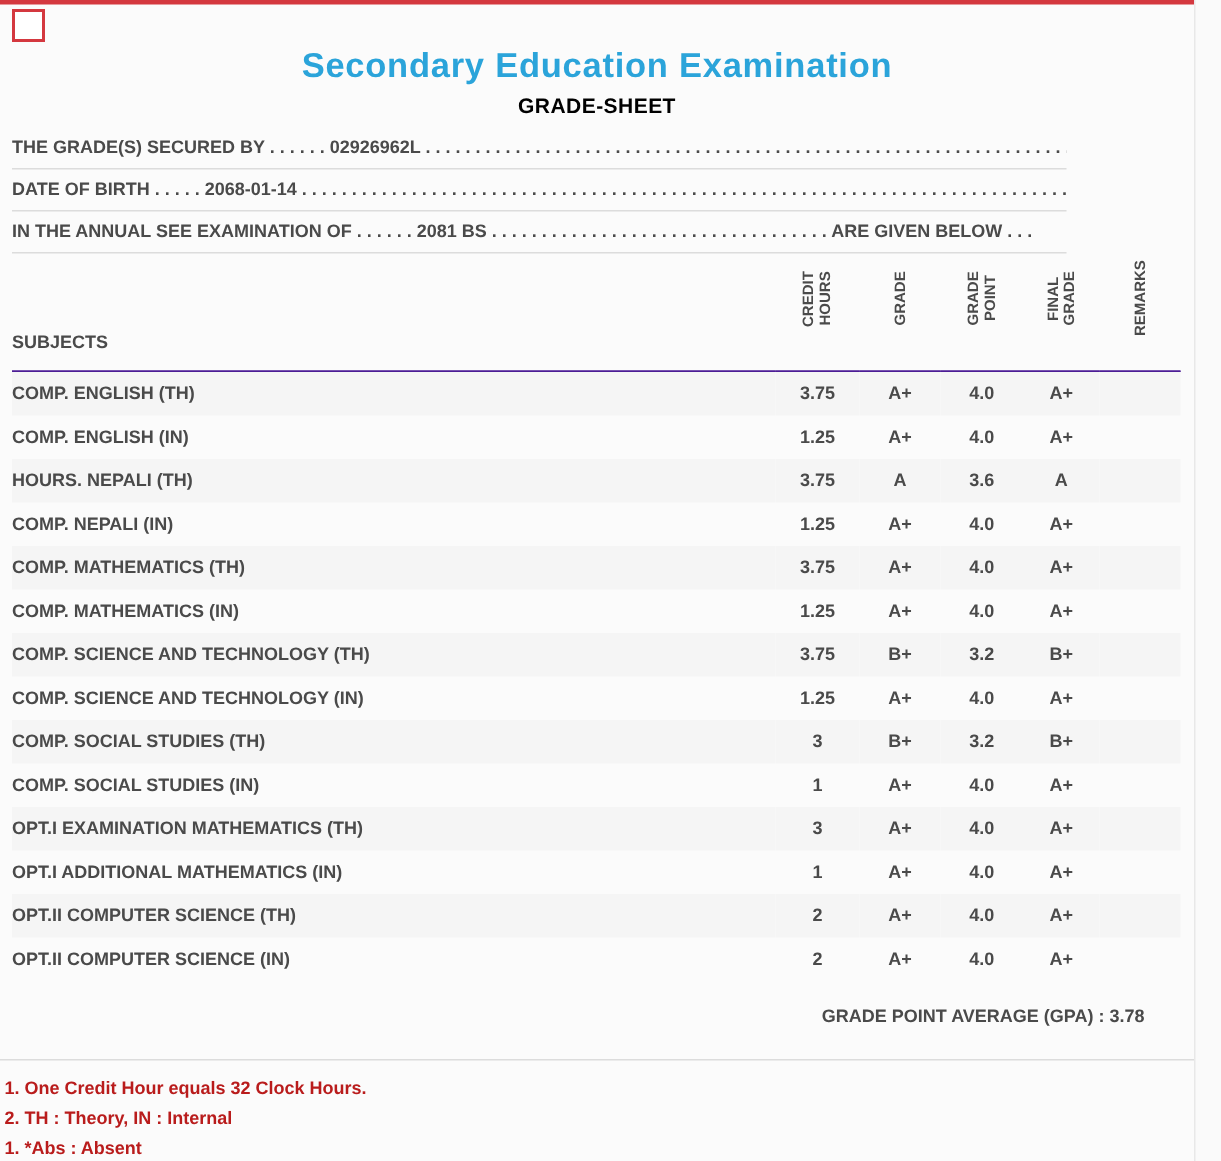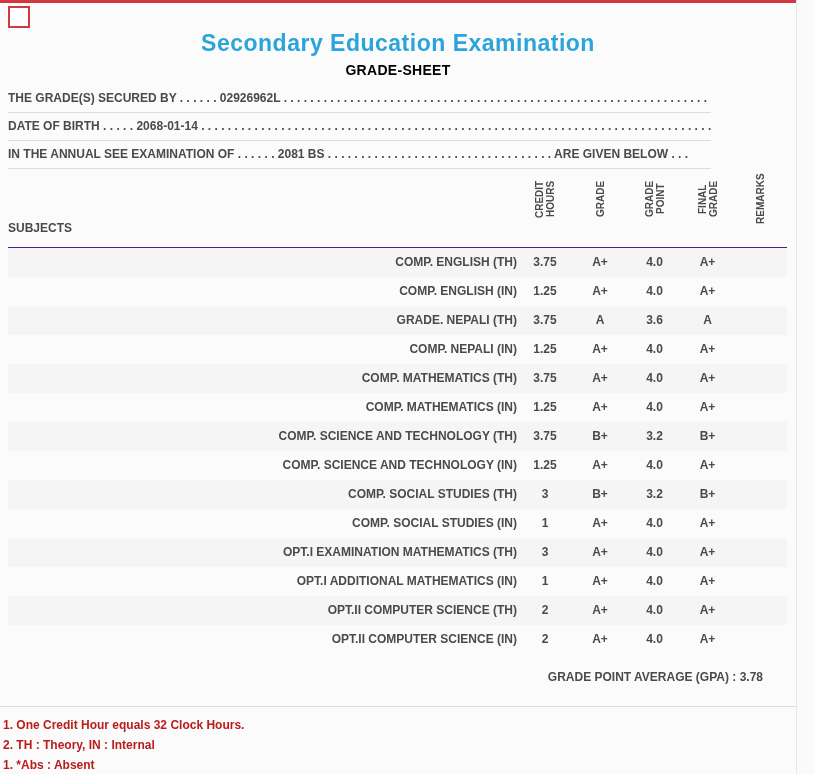--- a/index.html
+++ b/index.html
@@ -26,21 +26,21 @@
   col.c-sub{width:509px;} col.c-ch{width:56px;} col.c-g{width:54px;} col.c-gp{width:55px;} col.c-fg{width:51px;} col.c-r{width:54px;}
   thead th { height:60px; vertical-align:bottom; text-align:center; padding:0 0 20px 0; border-bottom:1px solid #4c1d95; font-weight:700; color:#4a4a4a; }
   th.subjects { text-align:left; font-size:12px; padding-bottom:12px; }
   .vert {
     display:inline-block; vertical-align:bottom;
     writing-mode:vertical-rl; transform:rotate(180deg);
     height:56px; font-size:10px; font-weight:700; line-height:11px; color:#4a4a4a;
   }
   tbody td { height:29px; padding:0; font-size:12px; font-weight:700; color:#4a4a4a; }
   tbody tr:nth-child(odd) { background:#f5f5f5; }
-  tbody td.sub { text-align:right; }
+  tbody td.sub { text-align:left; }
   tbody td.num { text-align:center; }
   .gpa-line { width:779px; margin-top:16px; text-align:right; padding-right:24px; font-size:12px; font-weight:700; color:#4a4a4a; }
   .divider { margin:22px 0 0 -8px; width:796px; border-top:1px solid #dcdcdc; }
   .notes { margin:8px 0 0 -5px; }
   .note { font-size:12px; font-weight:700; color:#b91c1c; line-height:20px; white-space:nowrap; }
   .note.indent { padding-left:14px; }
   .scrollbar-track {
     position:absolute; top:0; right:0; width:18px; height:774px;
     background:#fafafa; border-left:1px solid #e8e8e8;
   }
@@ -93,21 +93,21 @@
           </tr>
           <tr>
             <td class="sub">COMP. ENGLISH (IN)</td>
             <td class="num">1.25</td>
             <td class="num">A+</td>
             <td class="num">4.0</td>
             <td class="num">A+</td>
             <td class="num"></td>
           </tr>
           <tr>
-            <td class="sub">GRADE. NEPALI (TH)</td>
+            <td class="sub">HOURS. NEPALI (TH)</td>
             <td class="num">3.75</td>
             <td class="num">A</td>
             <td class="num">3.6</td>
             <td class="num">A</td>
             <td class="num"></td>
           </tr>
           <tr>
             <td class="sub">COMP. NEPALI (IN)</td>
             <td class="num">1.25</td>
             <td class="num">A+</td>

